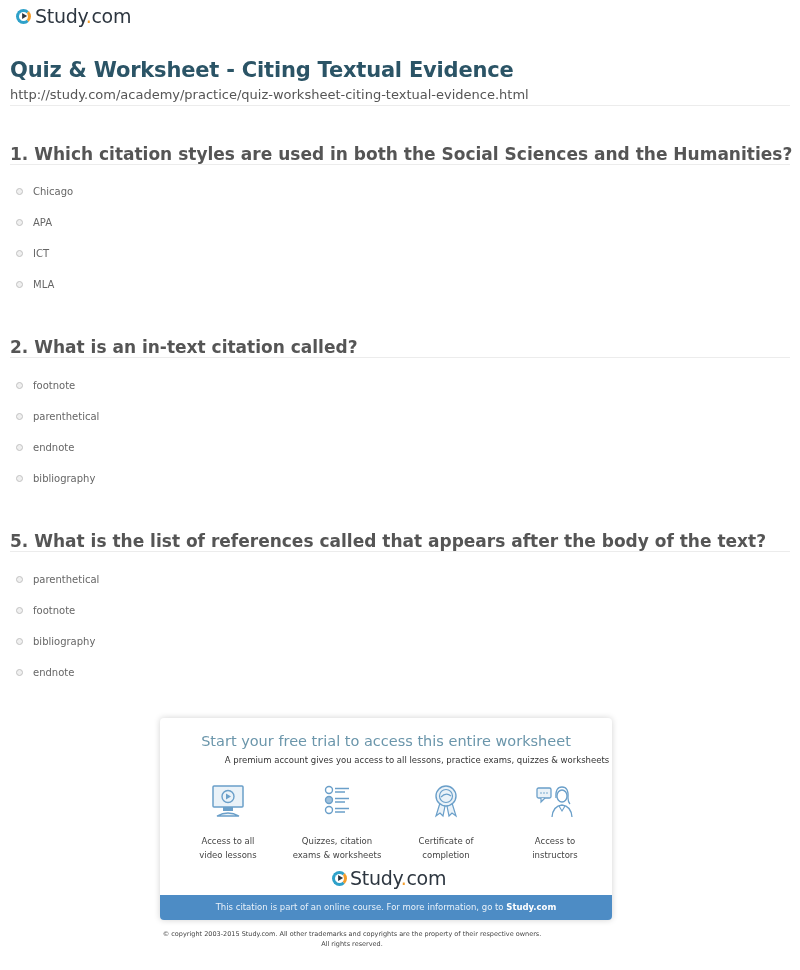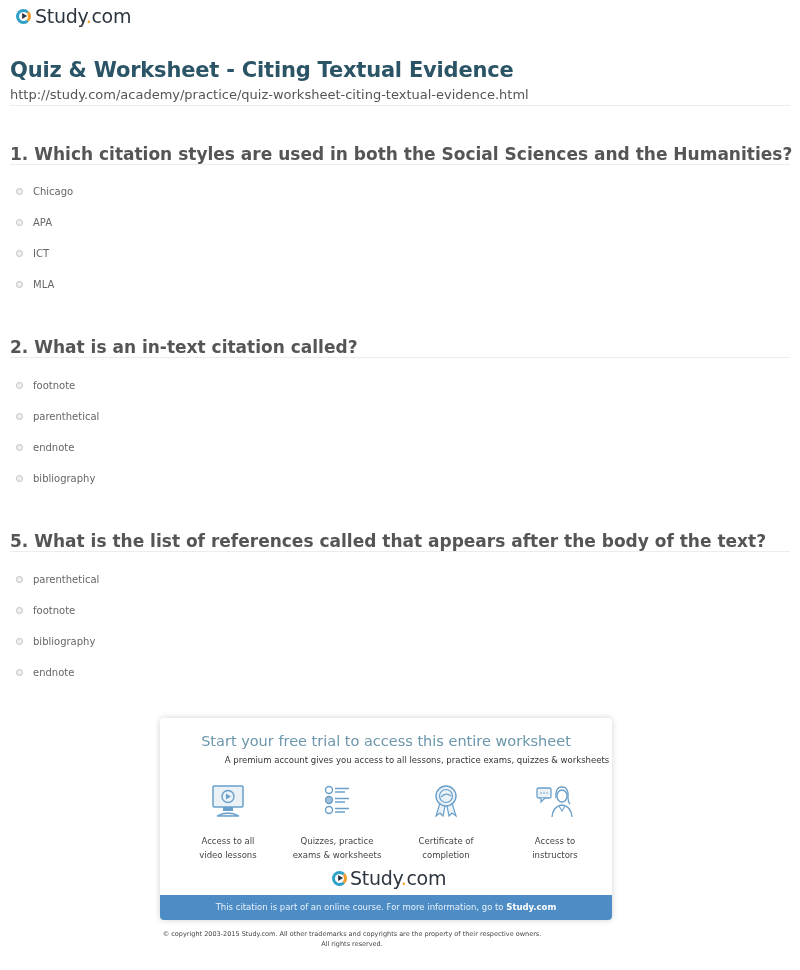--- a/index.html
+++ b/index.html
@@ -142,21 +142,21 @@
       <circle cx="10" cy="16" r="3.5" fill="#9fc1dd" stroke="#6a9fc9" stroke-width="1.4"></circle>
       <circle cx="10" cy="26" r="3.5" fill="none" stroke="#6a9fc9" stroke-width="1.4"></circle>
       <line x1="16" y1="4.5" x2="30" y2="4.5" stroke="#6a9fc9" stroke-width="1.5"></line>
       <line x1="16" y1="8" x2="26" y2="8" stroke="#6a9fc9" stroke-width="1.5"></line>
       <line x1="16" y1="14.5" x2="30" y2="14.5" stroke="#6a9fc9" stroke-width="1.5"></line>
       <line x1="16" y1="18" x2="26" y2="18" stroke="#6a9fc9" stroke-width="1.5"></line>
       <line x1="16" y1="24.5" x2="30" y2="24.5" stroke="#6a9fc9" stroke-width="1.5"></line>
       <line x1="16" y1="28" x2="26" y2="28" stroke="#6a9fc9" stroke-width="1.5"></line>
     </svg>
     <div class="lbl">
-        <div>Quizzes, practice</div>
+        <div>Quizzes, citation</div>
         <div>exams &amp; worksheets</div>
       </div>
   </div>
 
   <div class="feature" style="left:231px">
     <svg width="36" height="34" viewBox="0 0 36 34">
       <path d="M12 19 L8 32 L12 29 L15 32 L17 22 Z" fill="#eaf2f8" stroke="#6a9fc9" stroke-width="1.2"></path>
       <path d="M24 19 L28 32 L24 29 L21 32 L19 22 Z" fill="#eaf2f8" stroke="#6a9fc9" stroke-width="1.2"></path>
       <circle cx="18" cy="12" r="10" fill="#eaf2f8" stroke="#6a9fc9" stroke-width="1.4"></circle>
       <circle cx="18" cy="12" r="6.5" fill="none" stroke="#6a9fc9" stroke-width="1.2"></circle>

